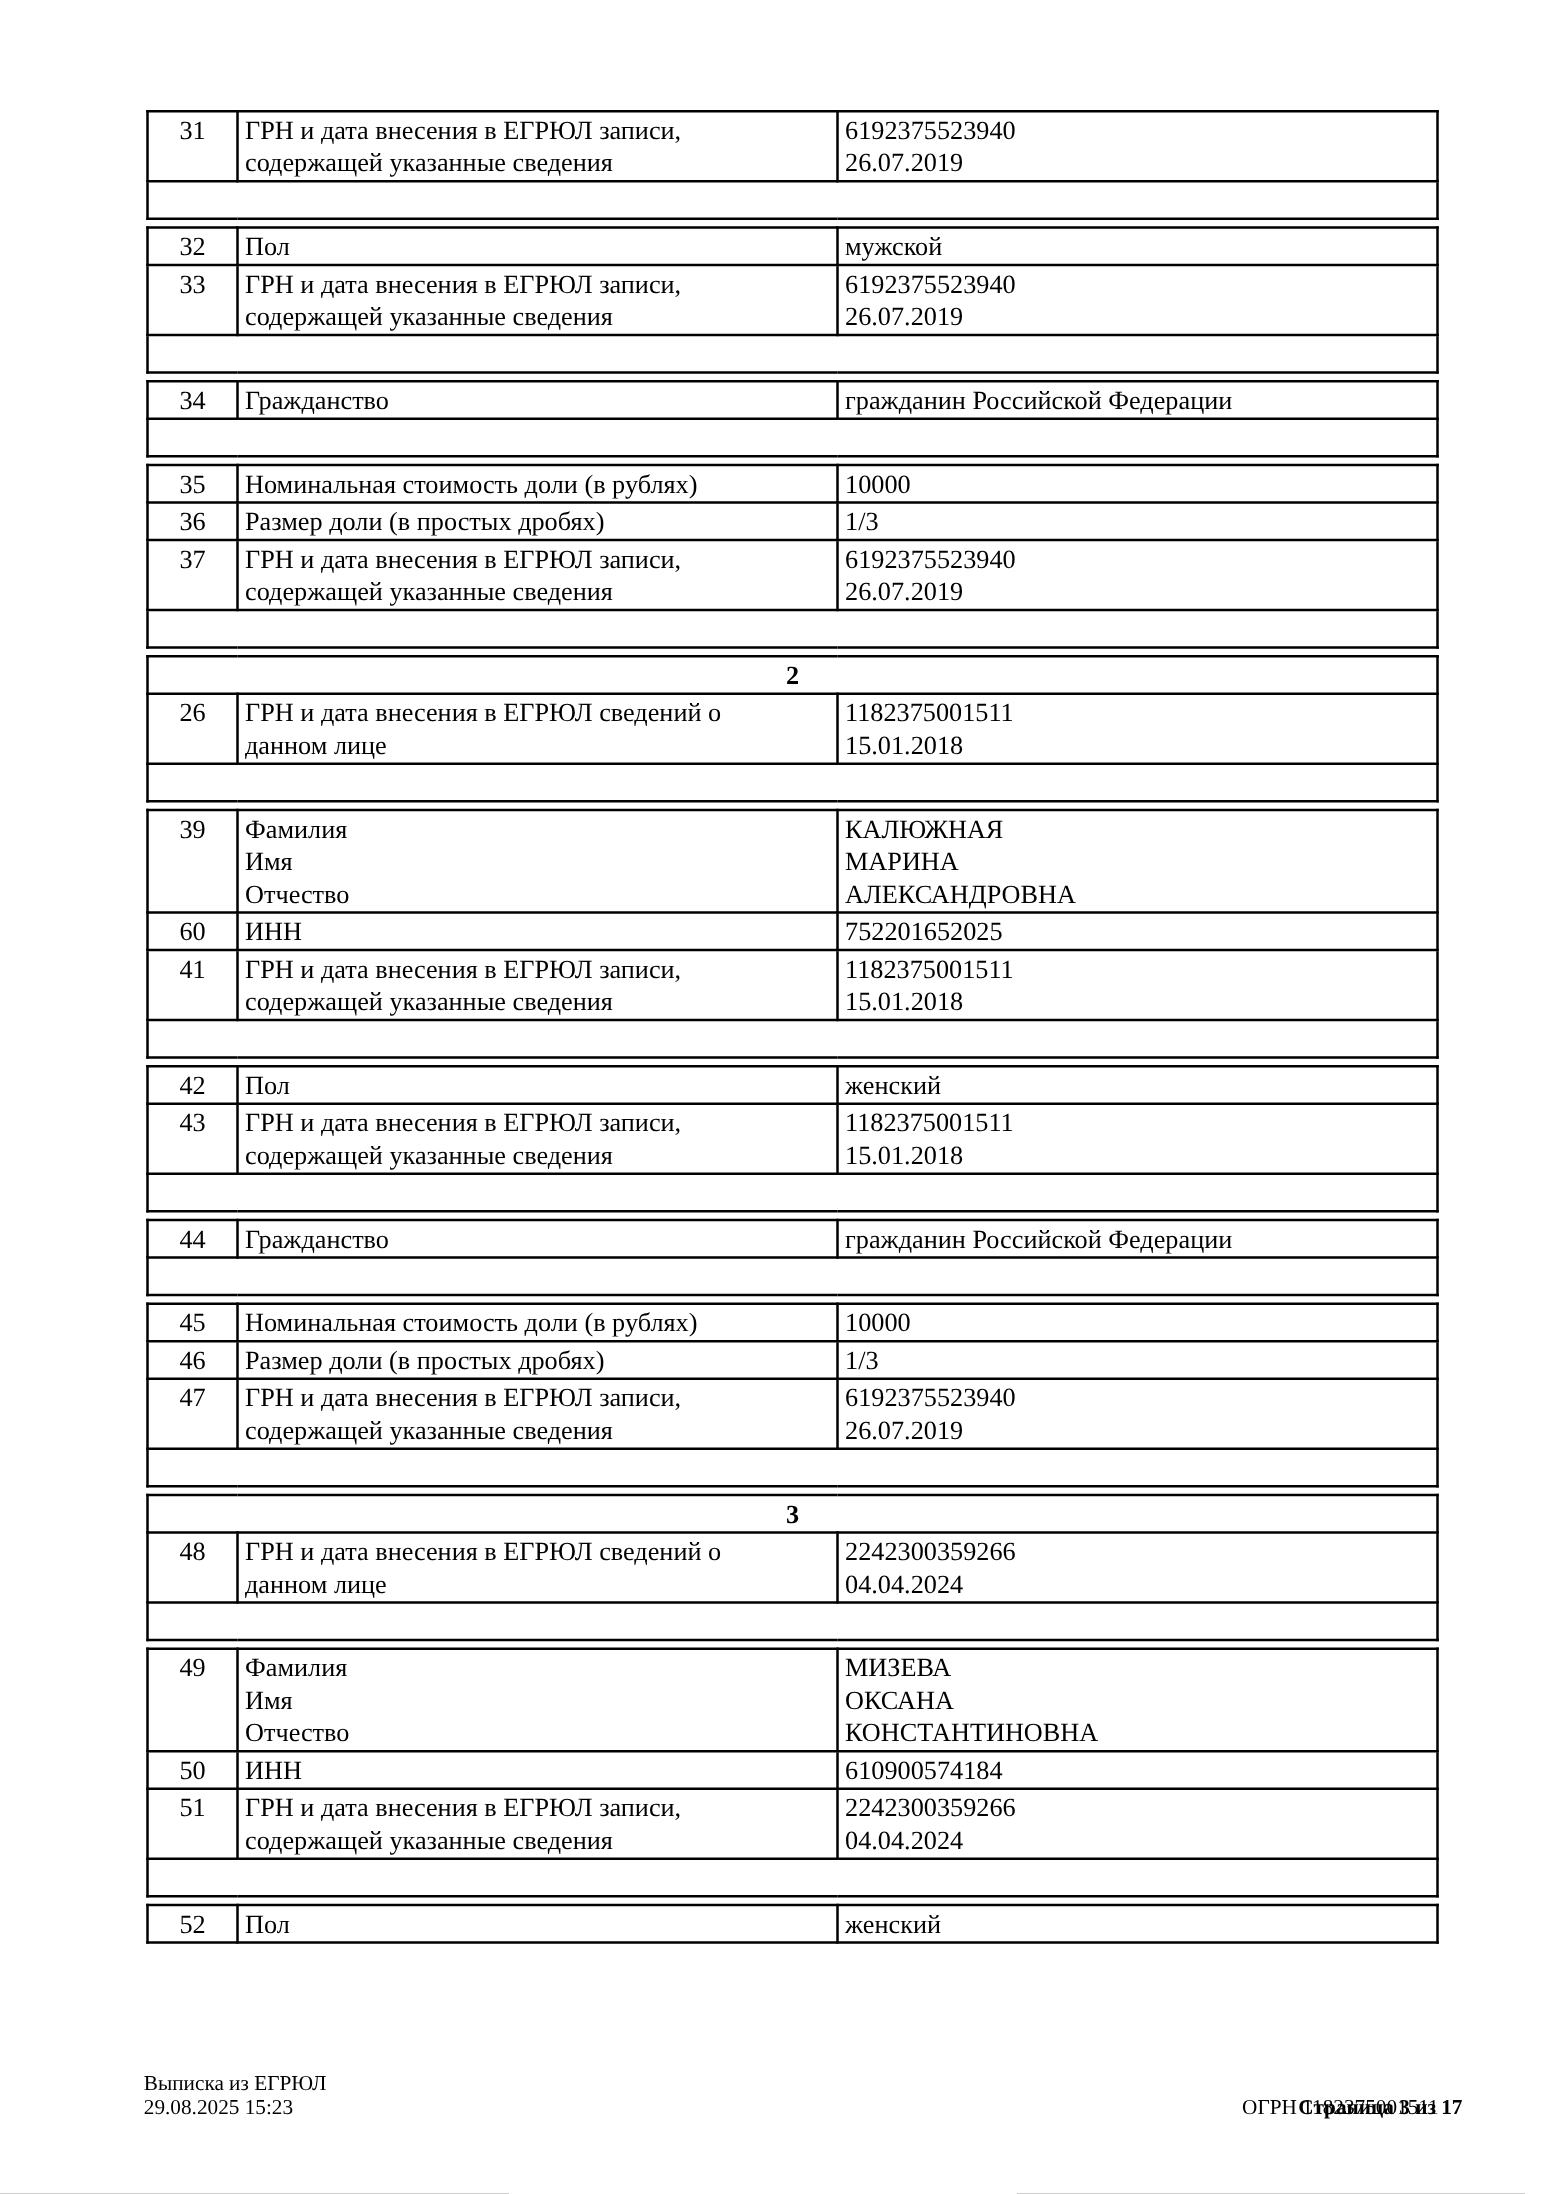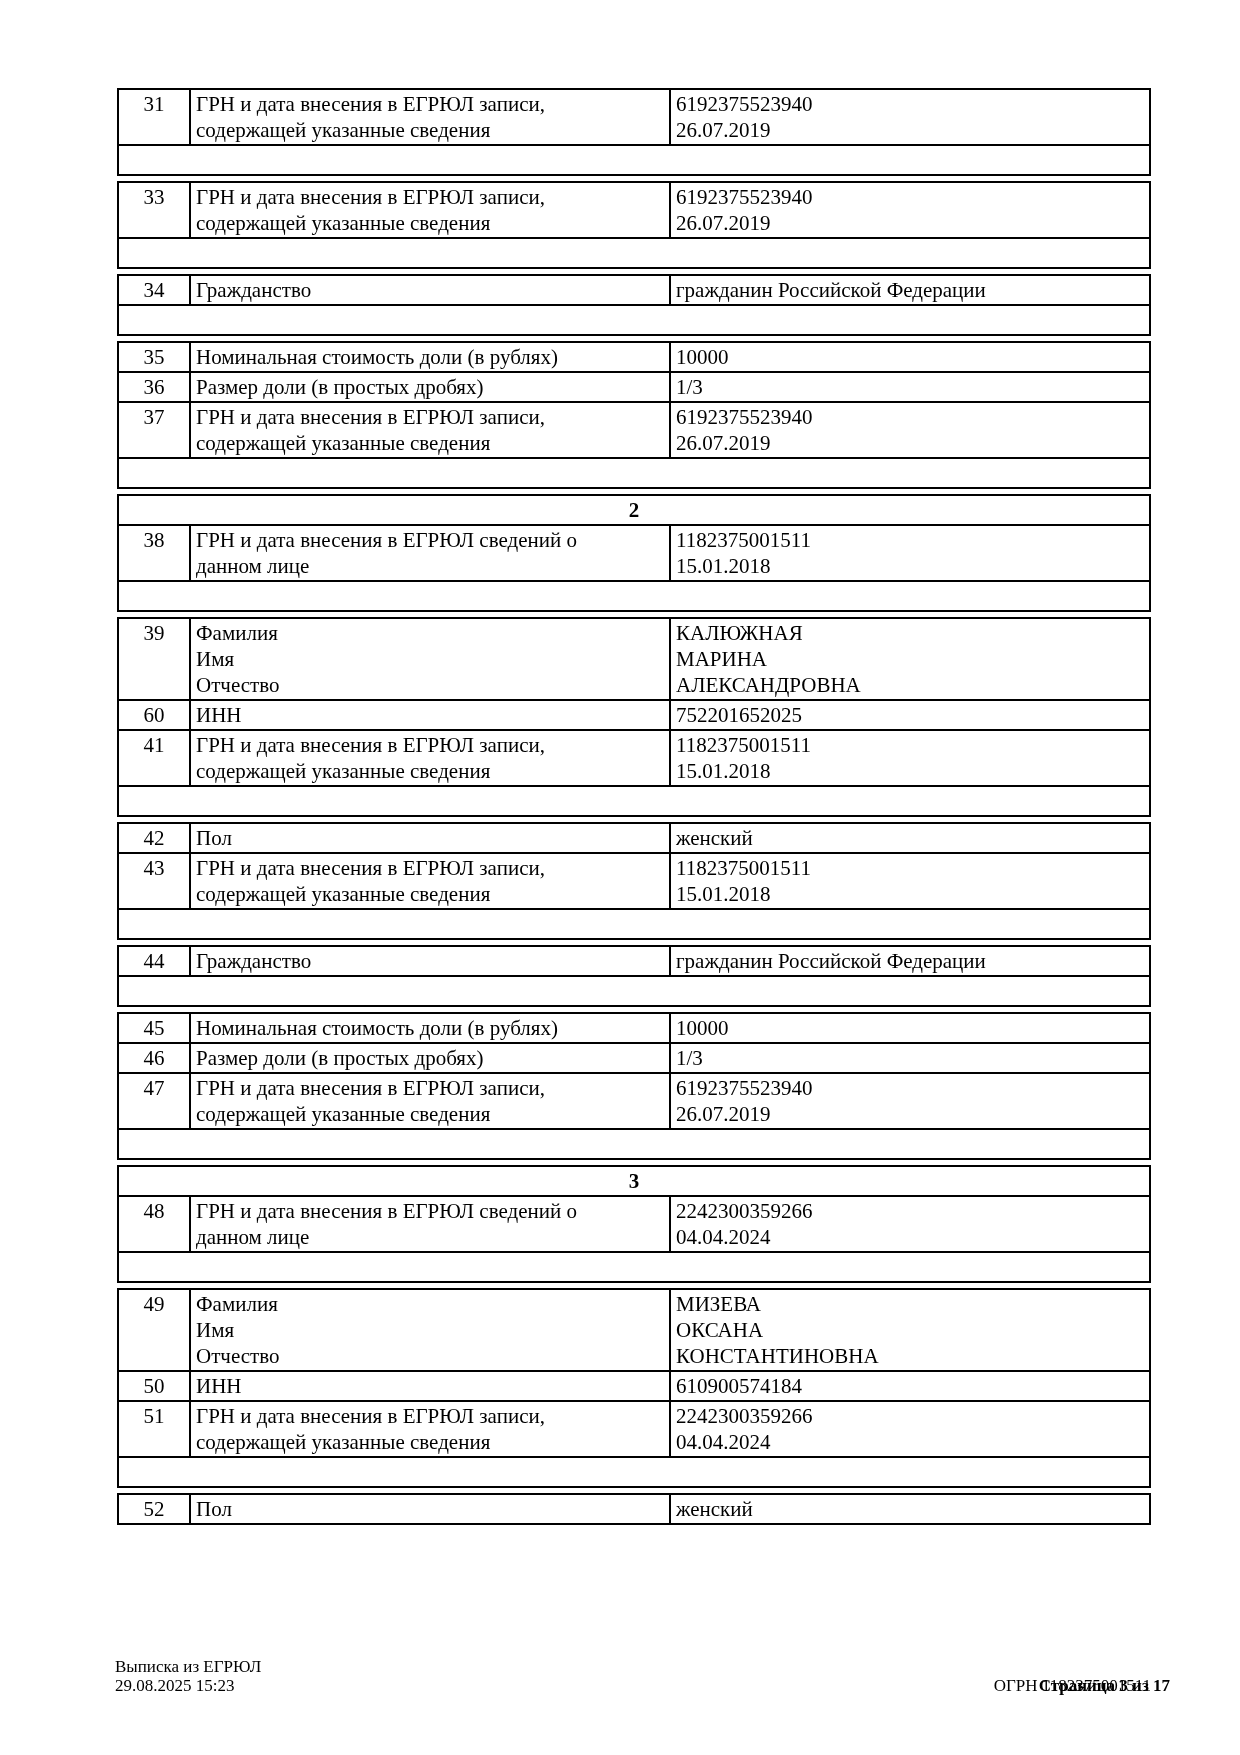--- a/index.html
+++ b/index.html
@@ -69,20 +69,25 @@
     </tbody>
       </table>
 
     <table class="block">
       <colgroup>
           <col style="width:72px">
           <col style="width:480px">
           <col>
         </colgroup>
       <tbody>
+          <tr>
+        <td class="num">32</td>
+        <td class="label">Пол</td>
+        <td class="value">мужской</td>
+      </tr>
       <tr>
         <td class="num">33</td>
         <td class="label">ГРН и дата внесения в ЕГРЮЛ записи,
 содержащей указанные сведения</td>
         <td class="value">6192375523940
 26.07.2019</td>
       </tr>
       <tr>
             <td class="spacer" colspan="3"></td>
           </tr>
@@ -141,21 +146,21 @@
       <colgroup>
           <col style="width:72px">
           <col style="width:480px">
           <col>
         </colgroup>
       <tbody>
           <tr>
         <td class="hdr" colspan="3">2</td>
       </tr>
       <tr>
-        <td class="num">38</td>
+        <td class="num">26</td>
         <td class="label">ГРН и дата внесения в ЕГРЮЛ сведений о
 данном лице</td>
         <td class="value">1182375001511
 15.01.2018</td>
       </tr>
       <tr>
             <td class="spacer" colspan="3"></td>
           </tr>
     </tbody>
       </table>

